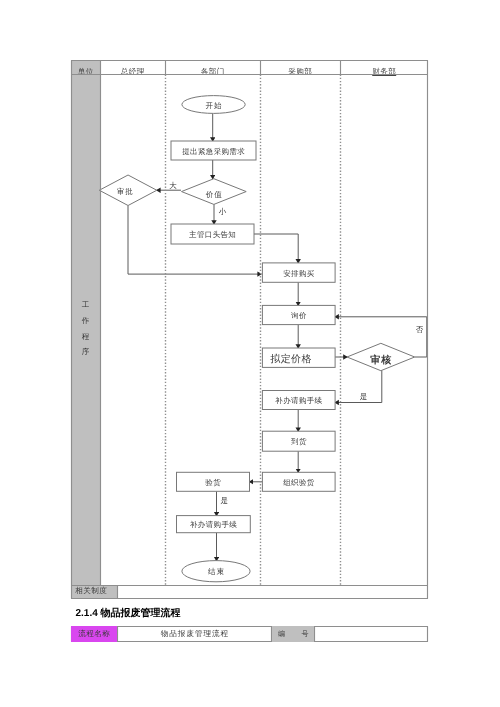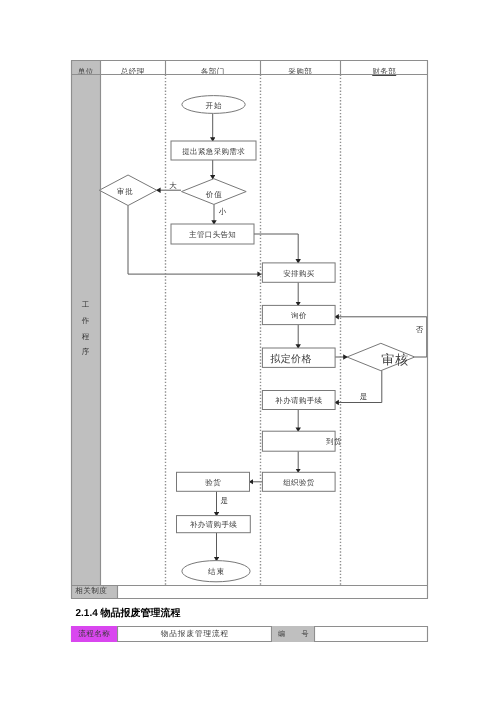--- a/index.html
+++ b/index.html
@@ -162,23 +162,23 @@
   </svg>
   <div id="flow">
       <div class="node-label" style="position: absolute; left: 181.9px; top: 97.8px; width: 63.3px; height: 17.8px; display: flex; align-items: center; justify-content: center; font-size: 7.5px; color: rgb(58, 58, 58); letter-spacing: 1px; text-indent: 1px;">开始</div>
       <div class="node-label" style="position: absolute; left: 171px; top: 142.7px; width: 85px; height: 19px; display: flex; align-items: center; justify-content: center; font-size: 7.5px; color: rgb(58, 58, 58); letter-spacing: 0.35px; text-indent: 0.35px;">提出紧急采购需求</div>
       <div class="node-label" style="position: absolute; left: 181.5px; top: 182.2px; width: 64.7px; height: 25.7px; display: flex; align-items: center; justify-content: center; font-size: 7.5px; color: rgb(58, 58, 58); letter-spacing: 1px; text-indent: 1px;">价值</div>
       <div class="node-label" style="position: absolute; left: 96.1px; top: 177px; width: 57.5px; height: 30.5px; display: flex; align-items: center; justify-content: center; font-size: 7.5px; color: rgb(58, 58, 58); letter-spacing: 1px; text-indent: 1px;">审批</div>
       <div class="node-label" style="position: absolute; left: 171px; top: 225.7px; width: 83px; height: 20px; display: flex; align-items: center; justify-content: center; font-size: 7.5px; color: rgb(58, 58, 58); letter-spacing: 0.35px; text-indent: 0.35px;">主管口头告知</div>
       <div class="node-label" style="position: absolute; left: 262.4px; top: 264.6px; width: 72.7px; height: 19.4px; display: flex; align-items: center; justify-content: center; font-size: 7.5px; color: rgb(58, 58, 58); letter-spacing: 0.35px; text-indent: 0.35px;">安排购买</div>
       <div class="node-label" style="position: absolute; left: 262.4px; top: 307.1px; width: 72.7px; height: 19.2px; display: flex; align-items: center; justify-content: center; font-size: 7.5px; color: rgb(58, 58, 58); letter-spacing: 0.35px; text-indent: 0.35px;">询价</div>
       <div class="node-label" style="position: absolute; left: 262.4px; top: 349.7px; width: 57px; height: 19.4px; display: flex; align-items: center; justify-content: center; font-size: 10px; color: rgb(58, 58, 58); letter-spacing: 0.35px; text-indent: 0.35px;">拟定价格</div>
-      <div class="node-label" style="position: absolute; left: 361px; top: 346.8px; width: 67.7px; height: 27.4px; display: flex; align-items: center; justify-content: center; font-size: 13px; color: rgb(58, 58, 58); letter-spacing: 1px; text-indent: 1px;">审核</div>
+      <div class="node-label" style="position: absolute; left: 347px; top: 346.8px; width: 67.7px; height: 27.4px; display: flex; align-items: center; justify-content: center; font-size: 10px; color: rgb(58, 58, 58); letter-spacing: 1px; text-indent: 1px; font-weight: bold;">审核</div>
       <div class="node-label" style="position: absolute; left: 262.4px; top: 392.2px; width: 72.7px; height: 19px; display: flex; align-items: center; justify-content: center; font-size: 7.5px; color: rgb(58, 58, 58); letter-spacing: 0.35px; text-indent: 0.35px;">补办请购手续</div>
-      <div class="node-label" style="position: absolute; left: 262.4px; top: 432.9px; width: 72.7px; height: 20px; display: flex; align-items: center; justify-content: center; font-size: 7.5px; color: rgb(58, 58, 58); letter-spacing: 0.35px; text-indent: 0.35px; padding-left: 35px;">到货</div>
+      <div class="node-label" style="position: absolute; left: 262.4px; top: 432.9px; width: 72.7px; height: 20px; display: flex; align-items: center; justify-content: center; font-size: 7.5px; color: rgb(58, 58, 58); letter-spacing: 0.35px; text-indent: 0.35px;">到货</div>
       <div class="node-label" style="position: absolute; left: 262.4px; top: 474px; width: 72.7px; height: 19px; display: flex; align-items: center; justify-content: center; font-size: 7.5px; color: rgb(58, 58, 58); letter-spacing: 0.35px; text-indent: 0.35px;">组织验货</div>
       <div class="node-label" style="position: absolute; left: 176.5px; top: 474px; width: 73px; height: 19px; display: flex; align-items: center; justify-content: center; font-size: 7.5px; color: rgb(58, 58, 58); letter-spacing: 0.35px; text-indent: 0.35px;">验货</div>
       <div class="node-label" style="position: absolute; left: 176.5px; top: 517.3px; width: 73.8px; height: 17.1px; display: flex; align-items: center; justify-content: center; font-size: 7.5px; color: rgb(58, 58, 58); letter-spacing: 0.35px; text-indent: 0.35px;">补办请购手续</div>
       <div class="node-label" style="position: absolute; left: 181.9px; top: 561.6px; width: 68.2px; height: 21.2px; display: flex; align-items: center; justify-content: center; font-size: 7.5px; color: rgb(58, 58, 58); letter-spacing: 1px; text-indent: 1px;">结束</div>
       <div class="flowlabel" style="left: 169.3px; top: 180.8px;">大</div>
       <div class="flowlabel" style="left: 218.7px; top: 206.8px;">小</div>
       <div class="flowlabel" style="left: 415.8px; top: 325.3px;">否</div>
       <div class="flowlabel" style="left: 359.8px; top: 391.6px;">是</div>
       <div class="flowlabel" style="left: 220.5px; top: 495.8px;">是</div>
     </div>

